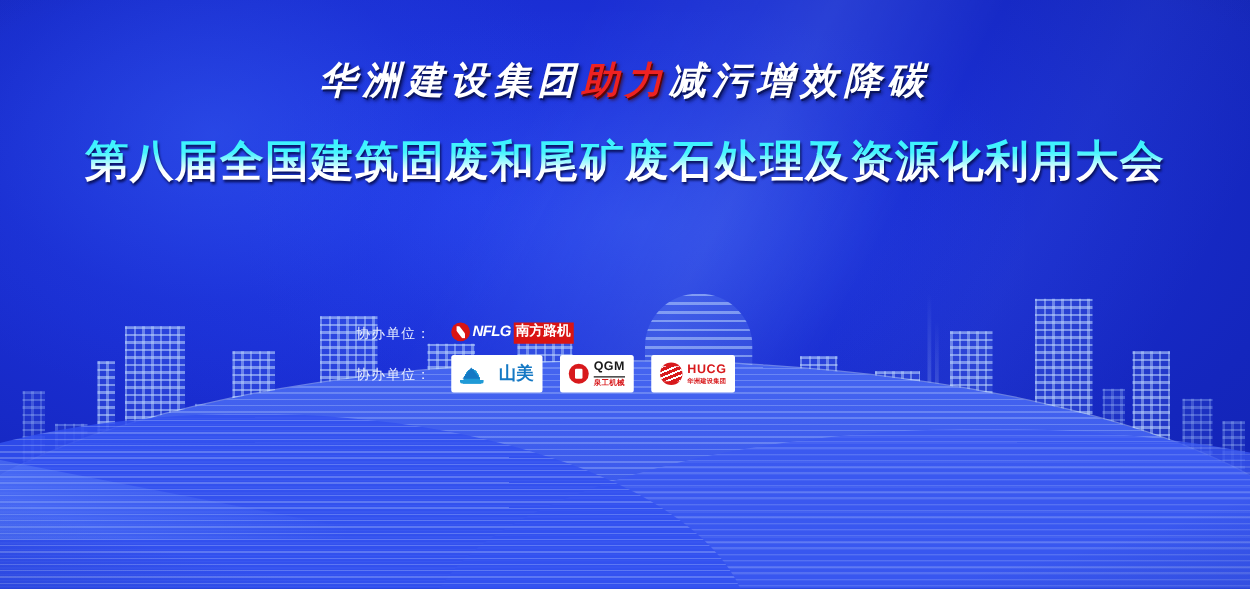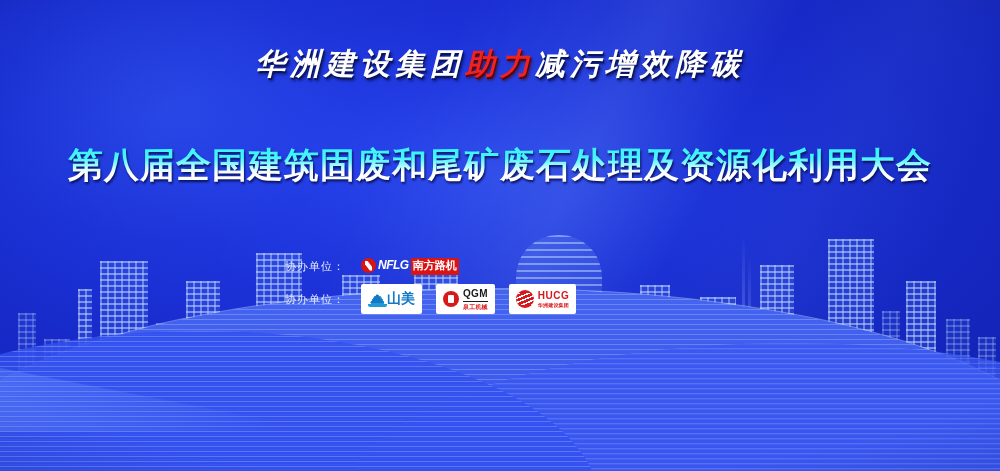--- a/index.html
+++ b/index.html
@@ -183,21 +183,20 @@
     -webkit-background-clip: text;
     background-clip: text;
     color: transparent;
     -webkit-text-fill-color: transparent;
     filter: drop-shadow(1px 2px 1px rgba(5,12,80,0.9));
   }
   .title-main {
     top: 106px;
     font-size: 35px;
     letter-spacing: 1px;
-    margin-top: 36px;
   }
   .title-sub {
     top: 152px;
     font-size: 33px;
     letter-spacing: 1px;
   }
 
   .orgs {
     position: absolute;
     top: 258px;
@@ -273,21 +272,21 @@
   .logo-tile {
     background: #ffffff;
     border-radius: 2px;
     height: 30px;
     display: flex;
     align-items: center;
     justify-content: center;
     padding: 0 7px;
     box-sizing: border-box;
   }
-  .sanme { gap: 0; }
+  .sanme { gap: 12px; }
   .sanme-mark {
     width: 19px; height: 16px;
     background: radial-gradient(ellipse at 50% 120%, #1f9ad6 0%, #1f9ad6 55%, rgba(255,255,255,0) 56%);
     position: relative;
     border-radius: 2px;
     overflow: hidden;
   }
   .sanme-mark::before {
     content: "";
     position: absolute;

